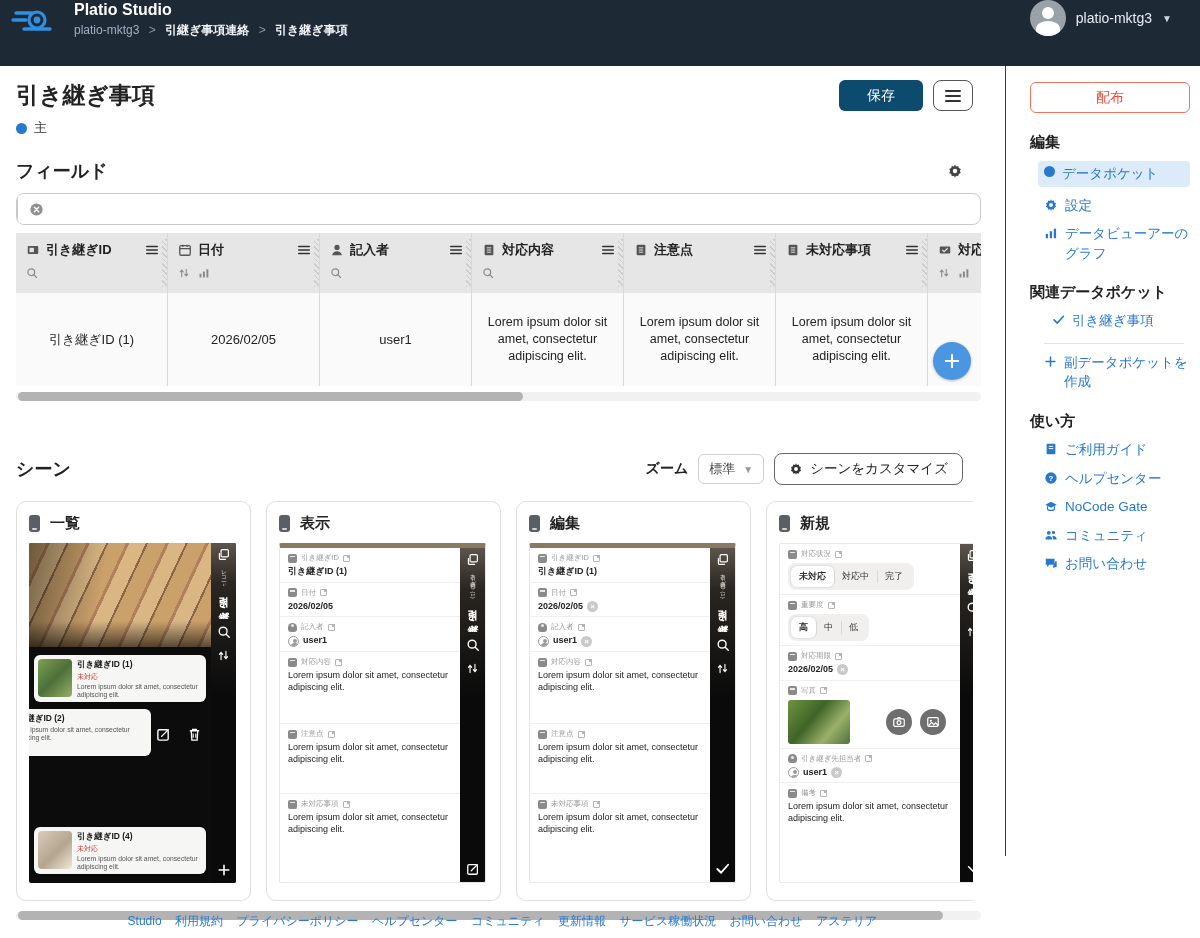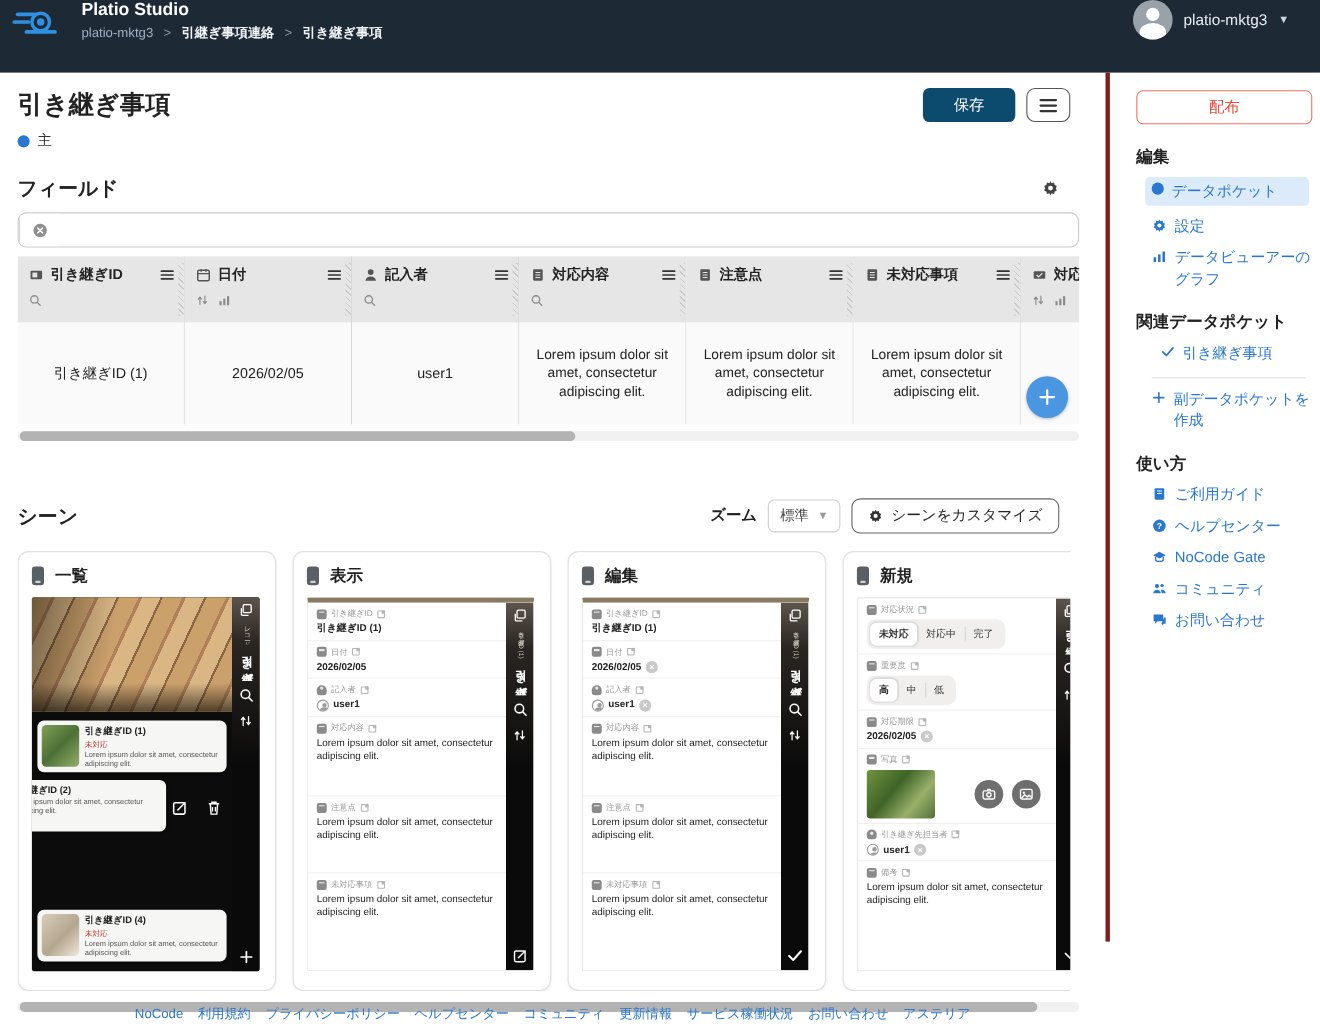--- a/index.html
+++ b/index.html
@@ -16,21 +16,21 @@
   .crumbs .sep { color:#8b98a6; margin:0 6px; }
   .hdr-right { margin-left:auto; display:flex; align-items:center; gap:10px; }
   .avatar { width:36px; height:36px; border-radius:50%; background:#9aa2a9; position:relative; overflow:hidden; }
   .avatar .head { position:absolute; top:7px; left:12px; width:12px; height:12px; border-radius:50%; background:#fff; }
   .avatar .body { position:absolute; top:21px; left:6px; width:24px; height:16px; border-radius:50% 50% 0 0; background:#fff; }
   .acct { color:#e8edf2; font-size:14px; }
   .caret { color:#cfd6dd; font-size:10px; }
 
   
   .main { position:absolute; top:66px; left:0; width:1005px; height:872px; padding:14px 16px 0 16px; overflow:hidden; }
-  .rside { position:absolute; top:66px; left:1005px; width:195px; height:790px; border-left:4px solid #7f1d1d; padding:16px 10px 0 24px; }
+  .rside { position:absolute; top:66px; left:1005px; width:195px; height:790px; border-left:1px solid #7f1d1d; padding:16px 10px 0 24px; }
 
   
   .page-head { display:flex; align-items:flex-start; }
   .page-title { font-size:23px; font-weight:bold; color:#222; }
   .badge-row { display:flex; align-items:center; gap:7px; margin-top:8px; font-size:13px; color:#333; }
   .dot-blue { width:11px; height:11px; border-radius:50%; background:#2878d0; }
   .head-actions { margin-left:auto; display:flex; gap:10px; padding-right:16px; }
   .btn-save { width:84px; height:31px; background:#0c4a6e; color:#fff; font-size:14px; border:none; border-radius:6px; cursor:pointer; }
   .btn-ham { width:40px; height:31px; background:#fff; border:1px solid #555; border-radius:8px; display:flex; flex-direction:column; justify-content:center; align-items:center; gap:3px; cursor:pointer; }
   .btn-ham i { display:block; width:16px; height:2px; background:#333; border-radius:1px; }
@@ -795,21 +795,21 @@
           </div>
         </div>
       </div>
 
     </div>
     <div class="hscroll two" style="margin-top:10px">
         <div class="thumb"></div>
       </div>
 
     <div class="footer">
-      <span>NoCode</span>
+      <span>Studio</span>
       <span>利用規約</span>
       <span>プライバシーポリシー</span>
       <span>ヘルプセンター</span>
       <span>コミュニティ</span>
       <span>更新情報</span>
       <span>サービス稼働状況</span>
       <span>お問い合わせ</span>
       <span>アステリア</span>
     </div>
   </div>

